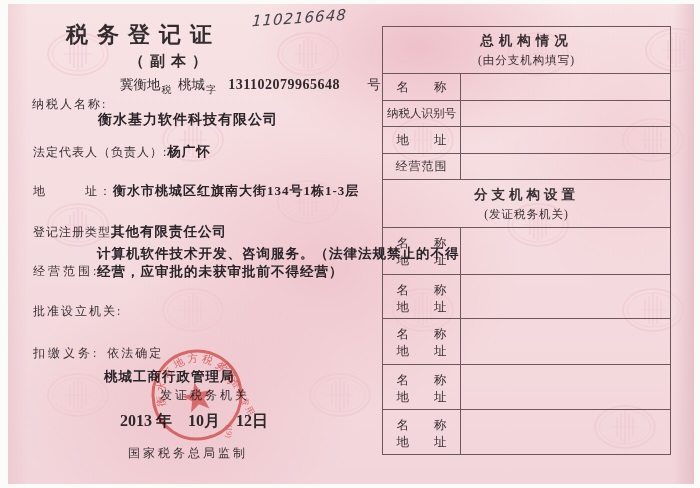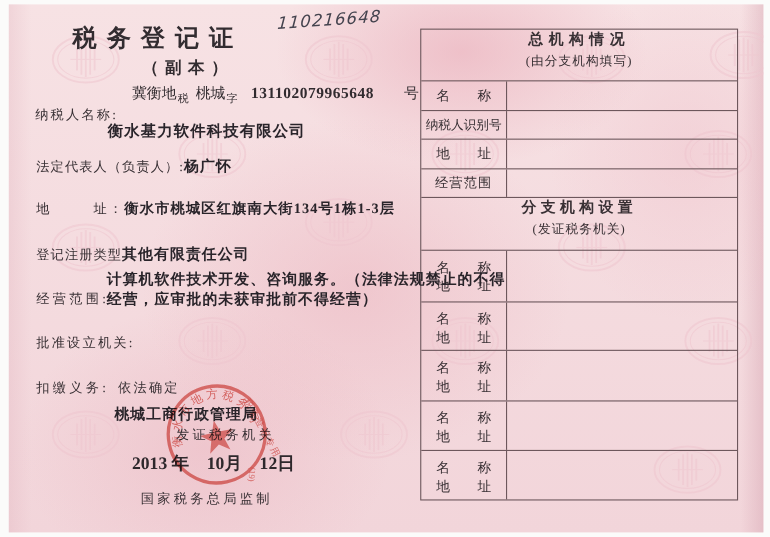--- a/index.html
+++ b/index.html
@@ -28,21 +28,21 @@
   #title{left:58px;top:16px;width:210px;text-align:left;font-size:22px;font-weight:700;letter-spacing:9px;color:#322c30;}
   #subtitle{left:58px;top:48px;width:210px;text-align:center;font-size:15px;font-weight:700;letter-spacing:6px;color:#322c30;}
   #hand-no{left:244px;top:5px;font-family:"DejaVu Sans",sans-serif;font-style:italic;font-size:15px;color:var(--hand_ink);transform:rotate(-4deg) skewX(-8deg);letter-spacing:1px;z-index:6;}
   #serial{left:112px;top:72px;color:#312b2f;font-size:13.5px;}
   #serial .sub{font-size:10px;position:relative;top:4px;margin:0 3px 0 1px;}
   #serial .num{font-weight:700;font-size:14px;letter-spacing:.5px;margin:0 24px 0 6px;font-family:"Liberation Serif",serif;}
   
   #ho-table{position:absolute;left:374px;top:22px;width:287px;height:427px;border:1.2px solid var(--line);z-index:2;color:var(--ink);}
   .trow{box-sizing:border-box;display:flex;border-top:1px solid var(--line);}
   .trow:first-child{border-top:none;}
-  .thead{flex-direction:column;align-items:center;}
+  .thead{flex-direction:column;align-items:center;justify-content:center;}
   .thead .t1{font-size:13.5px;letter-spacing:5px;font-weight:600;}
   .thead .t2{font-size:11.5px;letter-spacing:1px;margin-top:3px;}
   .lab{box-sizing:border-box;width:78px;border-right:1px solid var(--line);display:flex;align-items:center;justify-content:center;}
   .jchars{width:50px;text-align:justify;text-align-last:justify;font-size:12.5px;}
   .small-lab{font-size:11.5px;letter-spacing:0;}
   .cell{flex:1;}
   .pair .lab{flex-direction:column;justify-content:space-between;padding:7px 0;align-items:center;}
   
   #seal{position:absolute;left:124px;top:326px;width:130px;height:130px;z-index:6;transform:rotate(-12deg);opacity:.85;mix-blend-mode:multiply;}
 </style>

